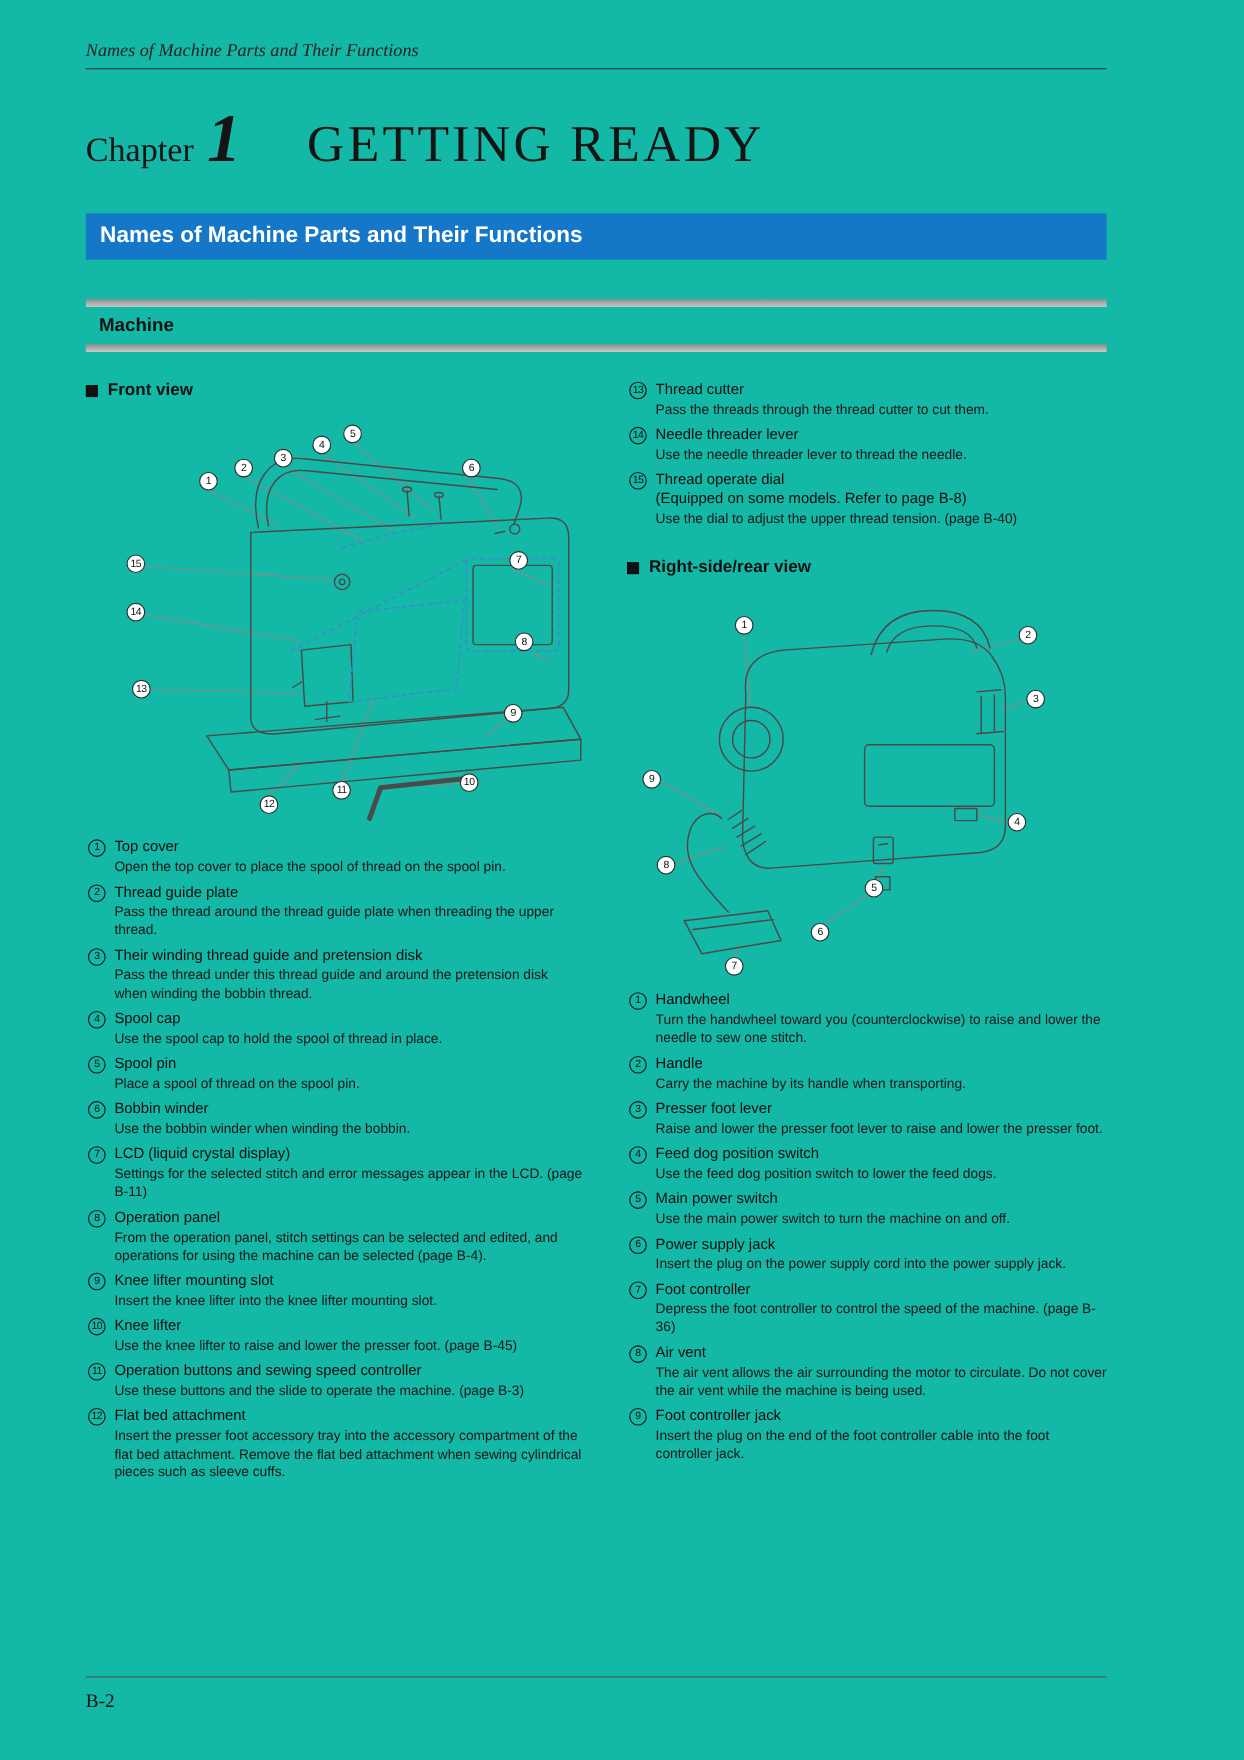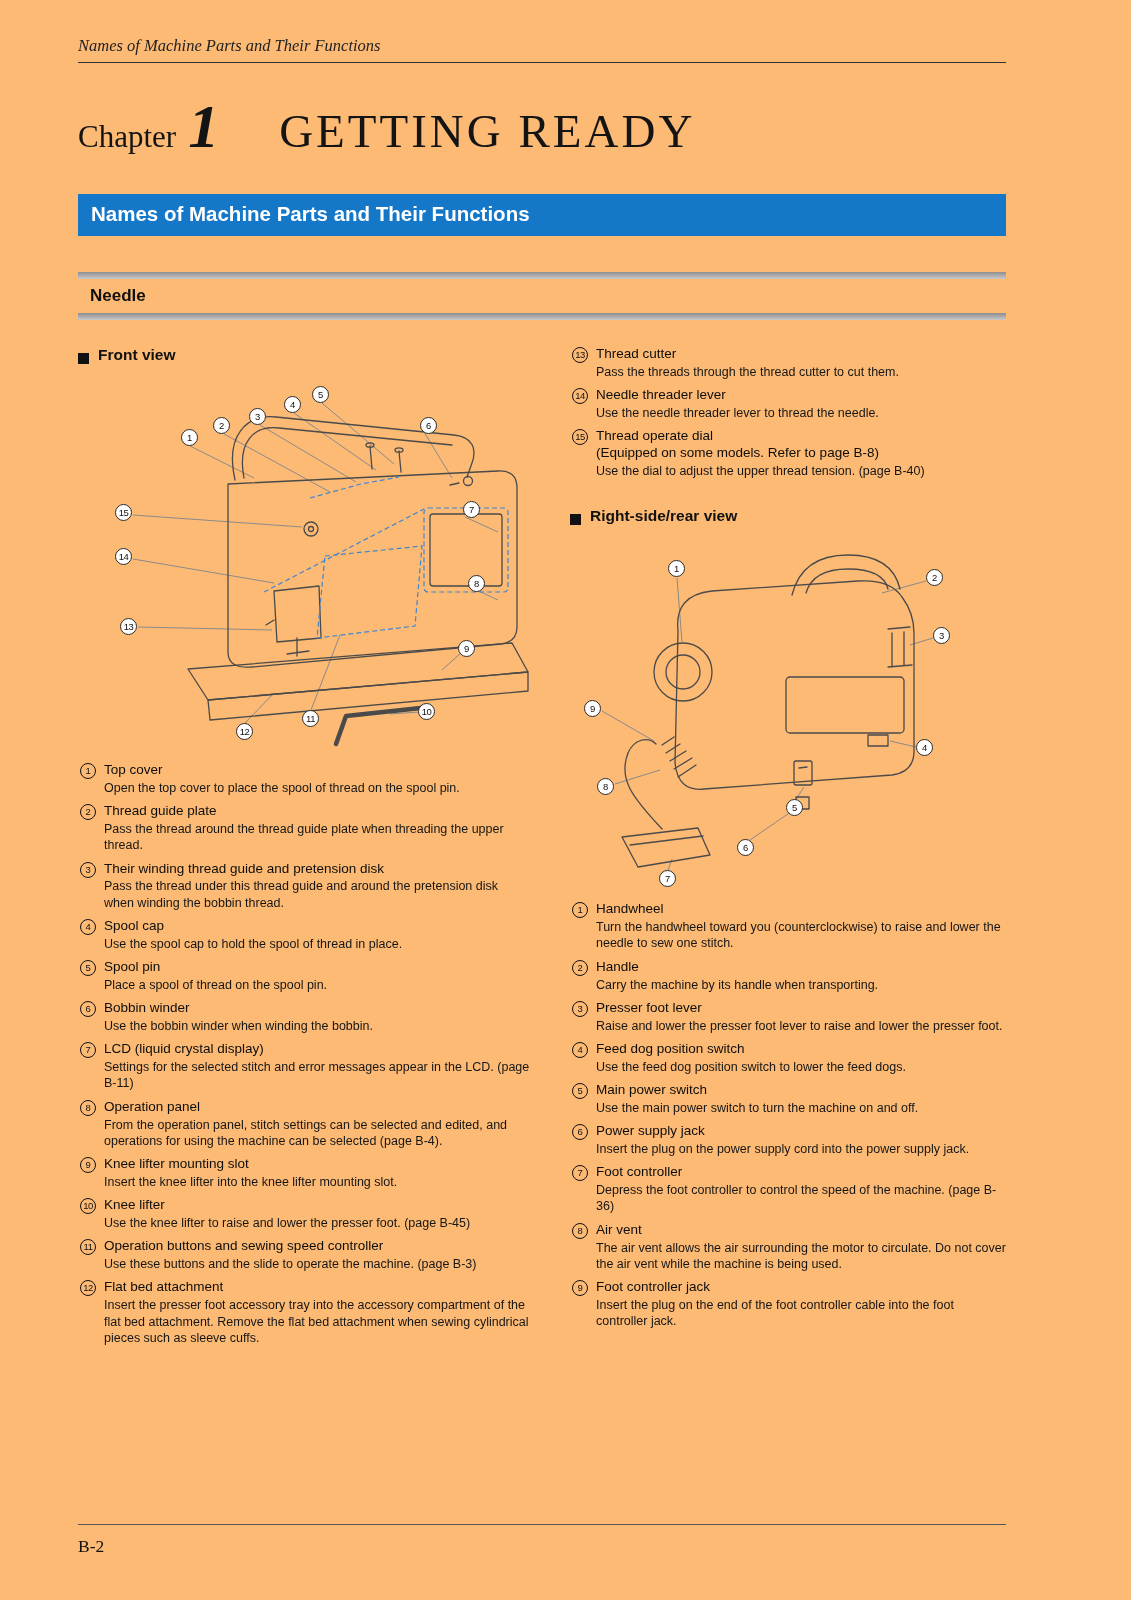--- a/index.html
+++ b/index.html
@@ -1,38 +1,38 @@
 <!DOCTYPE html>
 <html><head>
 <meta charset="utf-8">
 <style>
   * { margin:0; padding:0; box-sizing:border-box; }
   html,body { background:#ffffff; }
   .page {
-    width:1131px; height:1600px; background:#fdba74; position:relative;
+    width:1131px; height:1600px; background:#14b8a6; position:relative;
     font-family:"Liberation Sans", sans-serif; color:#111;
     padding:36px 125px 0 78px; overflow:hidden;
   }
   .running-header {
     font-family:"Liberation Serif", serif; font-style:italic;
     font-size:16.5px; color:#222; padding-bottom:6px; border-bottom:1.6px solid #333;
   }
   .chapter-row { margin-top:36px; display:flex; align-items:baseline; font-family:"Liberation Serif", serif; color:#141414; }
   .chapter-label { font-size:31px; }
   .chapter-num { font-size:62px; font-style:italic; font-weight:bold; margin-left:12px; line-height:.9; }
   .chapter-title { font-size:47px; margin-left:60px; letter-spacing:3px; }
   .banner { margin-top:36px; background:#1577c8; color:#fff; font-size:20.5px; font-weight:bold; padding:8px 13px 10px; }
   .intro { margin-top:20px; font-family:"Liberation Serif", serif; font-size:15.5px; line-height:1.45; color:#111; }
   .machine-section { margin-top:36px; }
   .bar { height:7px; background:linear-gradient(to bottom,#8e8e8e,#c9c9c9); }
   .machine-title { font-size:17px; font-weight:bold; padding:7px 0 7px 12px; }
   .columns { display:flex; gap:40px; margin-top:26px; }
   .col-left { width:452px; flex:none; }
   .col-right { flex:1; min-width:0; }
-  .view-heading { font-size:15.5px; font-weight:bold; display:flex; align-items:flex-end; gap:9px; margin-bottom:4px; }
+  .view-heading { font-size:15.5px; font-weight:bold; display:flex; align-items:center; gap:9px; margin-bottom:4px; }
   .sq { width:11px; height:11px; background:#111; display:inline-block; flex:none; }
   .diagram { position:relative; }
   .diagram svg { display:block; width:100%; height:100%; }
   .front-diagram { width:452px; height:372px; margin:14px 0 12px; }
   .rear-diagram { width:452px; height:352px; margin:14px 0 10px; }
   .ink { stroke:#4a4a4a; stroke-width:1.3; fill:none; stroke-linejoin:round; stroke-linecap:round; }
   .blue-dash { stroke:#3f86d2; stroke-width:1.2; fill:none; stroke-dasharray:5 3; }
   .leader { stroke:#8a8a8a; stroke-width:1; }
   .co {
     position:absolute; width:17px; height:17px; border:1.2px solid #2b2b2b; border-radius:50%;
@@ -63,21 +63,21 @@
     <span class="chapter-label">Chapter</span>
     <span class="chapter-num">1</span>
     <span class="chapter-title">GETTING READY</span>
   </div>
 
   <div class="banner">Names of Machine Parts and Their Functions</div>
 
 
   <div class="machine-section">
     <div class="bar"></div>
-    <div class="machine-title">Needle</div>
+    <div class="machine-title">Machine</div>
     <div class="bar"></div>
   </div>
 
   <div class="columns">
 
     <div class="col-left">
 
       <div class="view-heading">
         <span class="sq"></span>
         <span>Front view</span>

